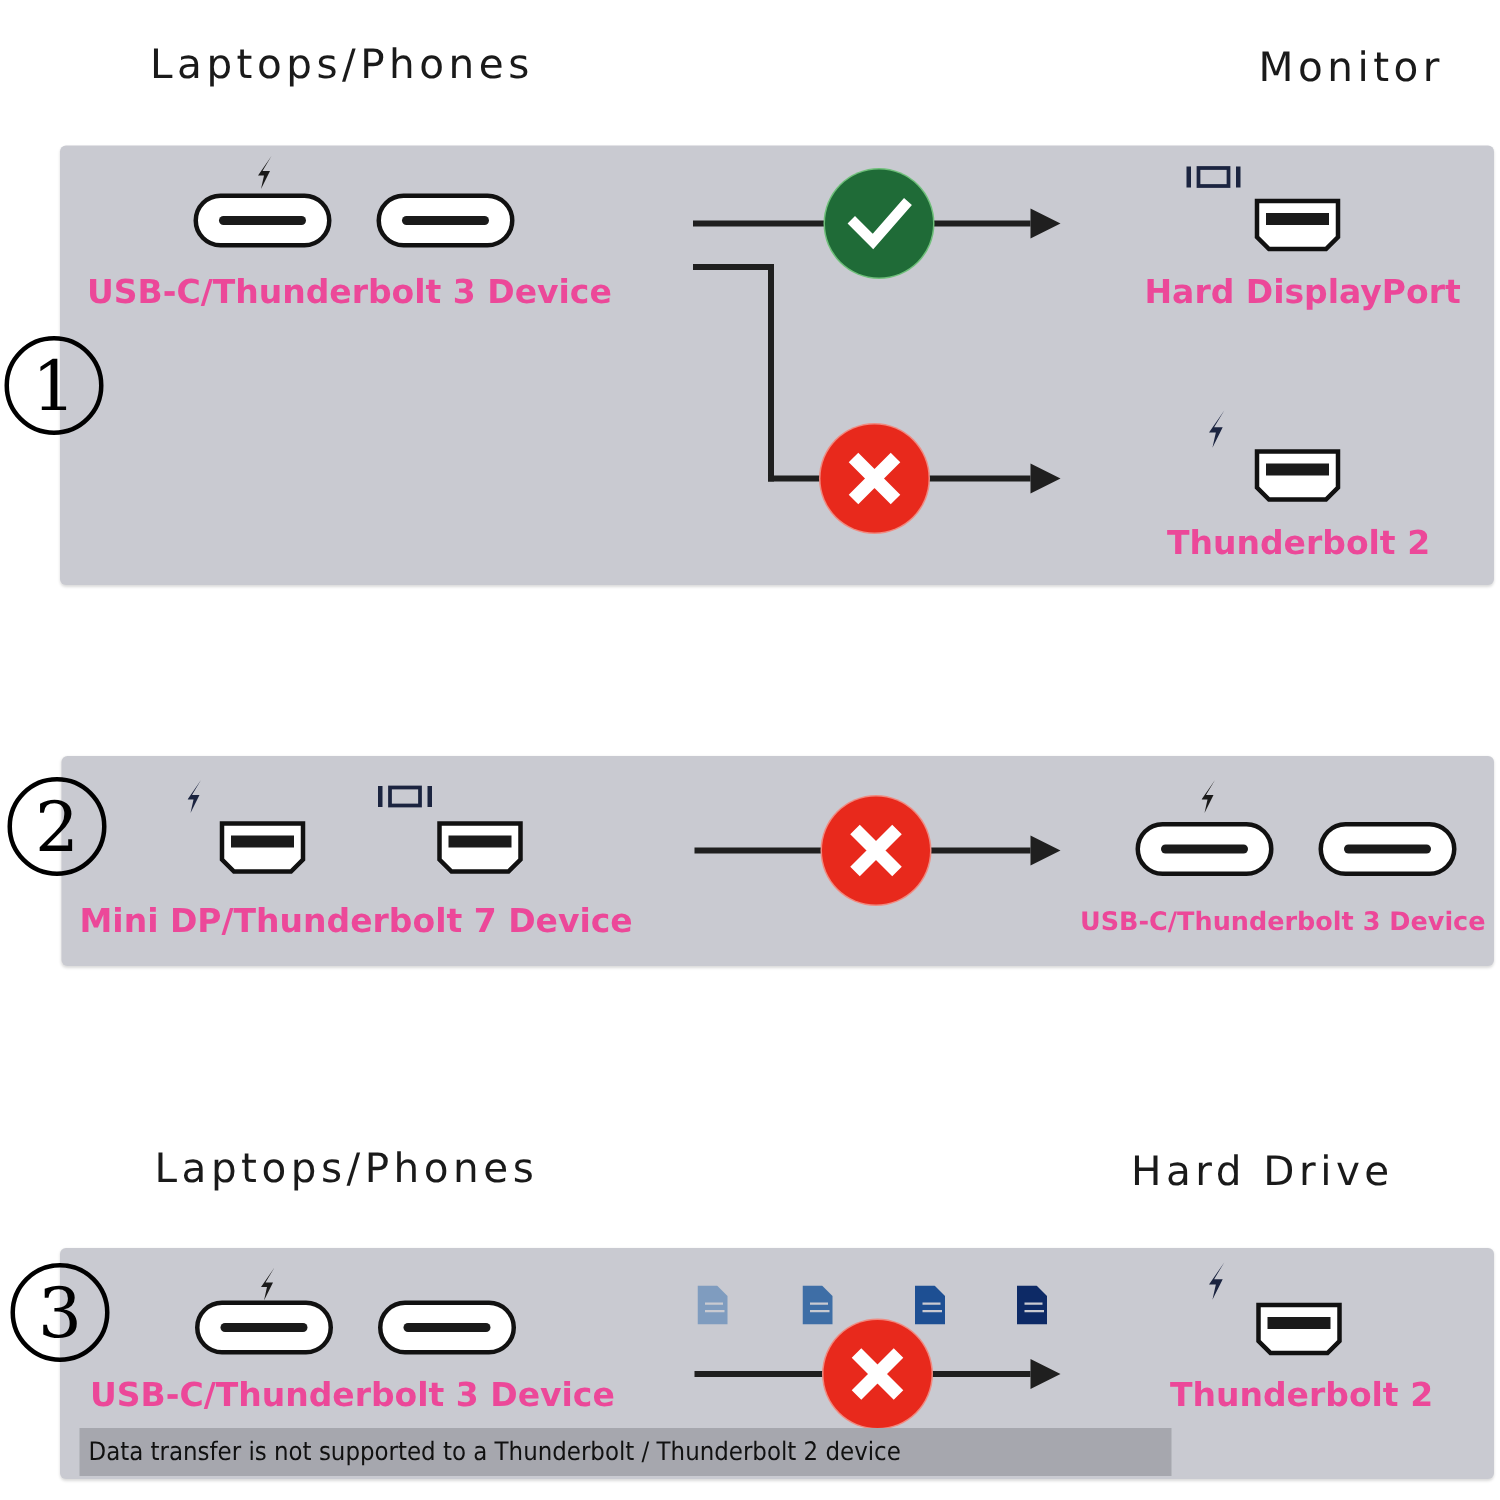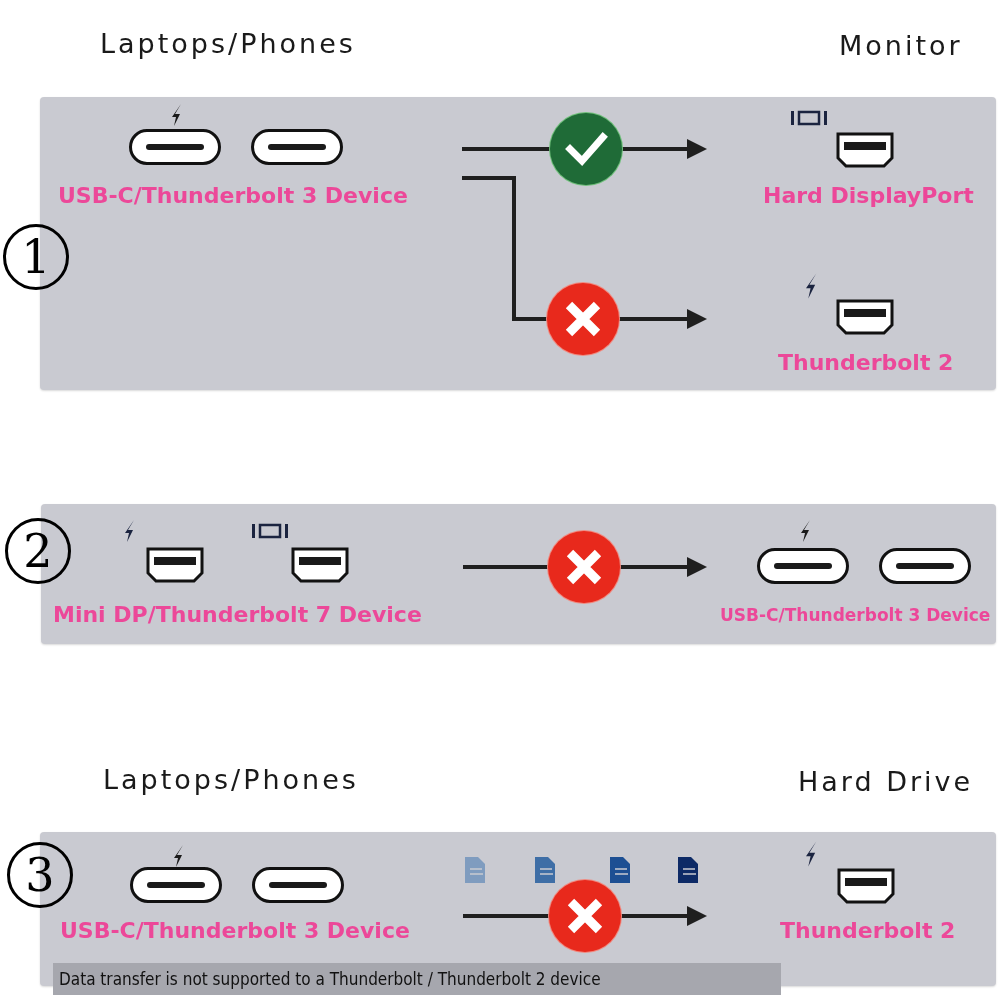--- a/index.html
+++ b/index.html
@@ -112,21 +112,21 @@
 </div>
 
 <svg class="bolt" style="left:801px;top:520px;" viewBox="0 0 14 22">
     <path d="M9 0 L3 10 L8 10 L2 22 L4 13 L0 13 Z" fill="#1a1a1a"></path>
   </svg>
 <div class="usbc" style="left:757px;top:548px;"></div>
 <div class="usbc" style="left:879px;top:548px;"></div>
 <div class="label small" style="left:720px;top:605px;">USB-C/Thunderbolt 3 Device</div>
 
 <div class="heading" style="left:103px;top:764px;">Laptops/Phones</div>
-<div class="heading" style="left:798px;top:766px;text-align:right;">Hard Drive</div>
+<div class="heading" style="left:754px;top:766px;text-align:right;">Hard Drive</div>
 
 <div class="panel" style="left:40px;top:832px;width:956px;height:154px;"></div>
 <div class="num" style="left:7px;top:842px;">3</div>
 
 <svg class="bolt" style="left:174px;top:845px;" viewBox="0 0 14 22">
     <path d="M9 0 L3 10 L8 10 L2 22 L4 13 L0 13 Z" fill="#1a1a1a"></path>
   </svg>
 <div class="usbc" style="left:130px;top:867px;"></div>
 <div class="usbc" style="left:252px;top:867px;"></div>
 <div class="label" style="left:60px;top:918px;">USB-C/Thunderbolt 3 Device</div>
@@ -158,13 +158,13 @@
 
 <svg class="bolt" style="left:806px;top:838px;width:16px;height:32px;" viewBox="0 0 14 22">
     <path d="M9 0 L3 10 L8 10 L2 22 L4 13 L0 13 Z" fill="#1b2440"></path>
   </svg>
 <svg class="mdp" style="left:837px;top:868px;" viewBox="0 0 58 36">
     <path d="M2 2 H56 V26 L48 34 H10 L2 26 Z" fill="#fff" stroke="#111" stroke-width="3"></path>
     <rect x="8" y="10" width="42" height="8" fill="#1a1a1a"></rect>
   </svg>
 <div class="label" style="left:780px;top:918px;">Thunderbolt 2</div>
 
-<div class="note" style="left:53px;top:952px;width:716px;margin-top:11px;">Data transfer is not supported to a Thunderbolt / Thunderbolt 2 device</div>
+<div class="note" style="left:53px;top:952px;width:716px;">Data transfer is not supported to a Thunderbolt / Thunderbolt 2 device</div>
 
 </body></html>

